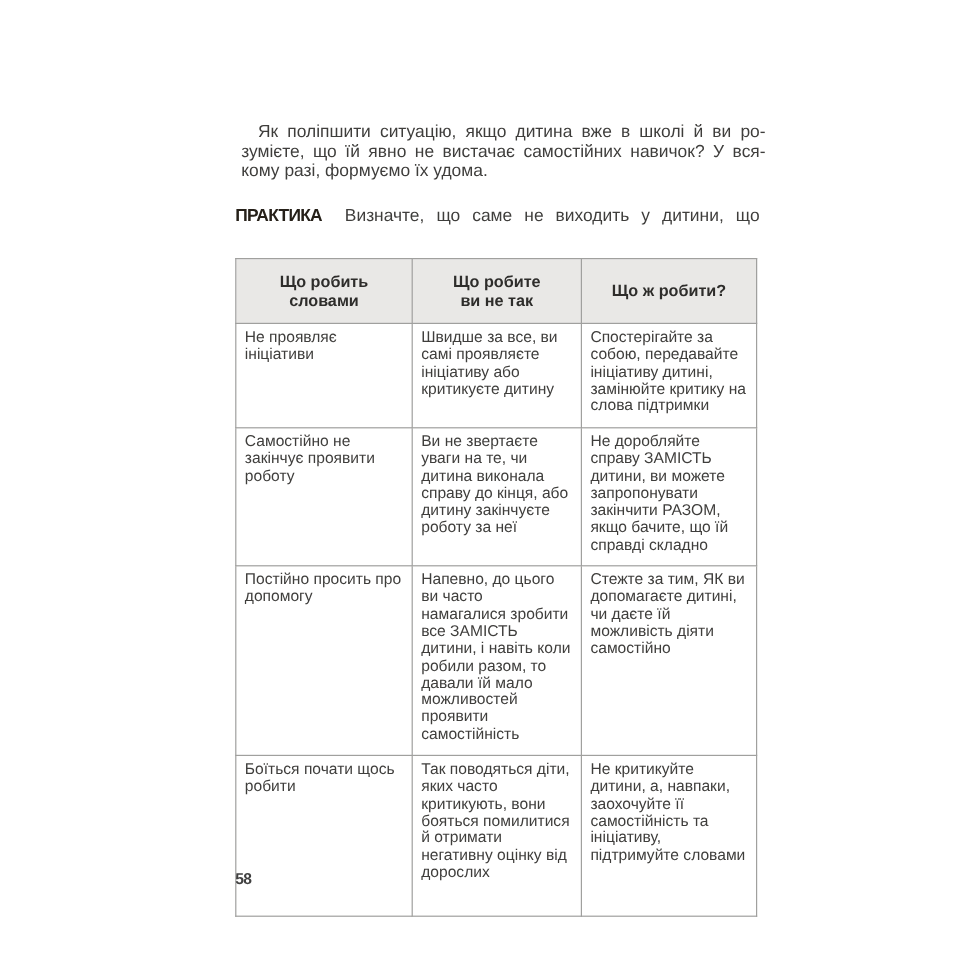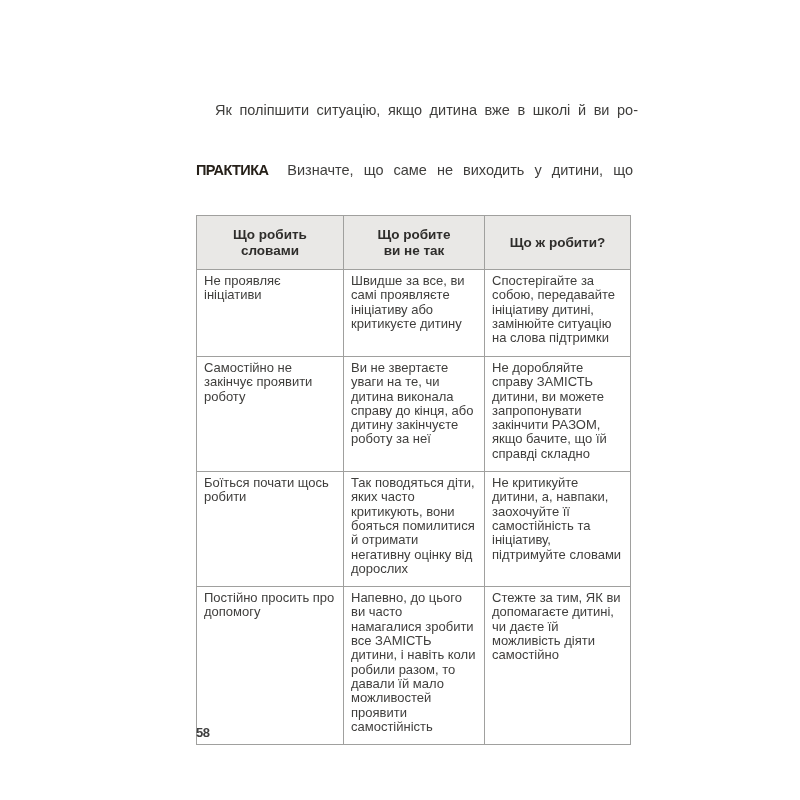--- a/index.html
+++ b/index.html
@@ -32,21 +32,21 @@
     text-align: justify;
     text-align-last: justify;
     white-space: normal;
   }
   .line.first { text-indent: 14px; }
   .line.last  { text-align-last: left; }
   
   .practice {
     position: absolute;
     left: 196px;
-    top: 162px;
+    top: 172px;
     width: 437px;
     font-size: 14.5px;
     line-height: 17px;
     color: #3f3e3c;
     margin: 0;
   }
   .plabel {
     font-weight: 800;
     letter-spacing: -0.6px;
     color: #262019;
@@ -101,20 +101,22 @@
     color: #404040;
   }
 </style>
 </head>
 <body>
 
 <div class="page">
 
   <p class="intro">
     <span class="line first">Як поліпшити ситуацію, якщо дитина вже в школі й ви ро-</span>
+    <span class="line">зумієте, що їй явно не вистачає самостійних навичок? У вся-</span>
+    <span class="line last">кому разі, формуємо їх удома.</span>
   </p>
 
   <p class="practice">
     <span class="line"><b class="plabel">ПРАКТИКА</b> <span>Визначте, що саме не виходить у дитини, що</span></span>
   </p>
 
   <table class="ptable">
     <colgroup>
       <col style="width:147px">
       <col style="width:141px">
@@ -132,35 +134,35 @@
         </th>
         <th>
           <span>Що ж робити?</span>
         </th>
       </tr>
     </thead>
     <tbody>
       <tr>
         <td>Не проявляє ініціативи</td>
         <td>Швидше за все, ви самі проявляєте ініціативу або критикуєте дитину</td>
-        <td>Спостерігайте за собою, передавайте ініціативу дитині, замінюйте ситуацію на слова підтримки</td>
+        <td>Спостерігайте за собою, передавайте ініціативу дитині, замінюйте критику на слова підтримки</td>
       </tr>
       <tr>
         <td>Самостійно не закінчує проявити роботу</td>
         <td>Ви не звертаєте уваги на те, чи дитина виконала справу до кінця, або дитину закінчуєте роботу за неї</td>
         <td>Не доробляйте справу ЗАМІСТЬ дитини, ви можете запропонувати закінчити РАЗОМ, якщо бачите, що їй справді складно</td>
       </tr>
       <tr>
+        <td>Постійно просить про допомогу</td>
+        <td>Напевно, до цього ви часто намагалися зробити все ЗАМІСТЬ дитини, і навіть коли робили разом, то давали їй мало можливостей проявити самостійність</td>
+        <td>Стежте за тим, ЯК ви допомагаєте дитині, чи даєте їй можливість діяти самостійно</td>
+      </tr>
+      <tr>
         <td>Боїться почати щось робити</td>
         <td>Так поводяться діти, яких часто критикують, вони бояться помилитися й отримати негативну оцінку від дорослих</td>
         <td>Не критикуйте дитини, а, навпаки, заохочуйте її самостійність та ініціативу, підтримуйте словами</td>
-      </tr>
-      <tr>
-        <td>Постійно просить про допомогу</td>
-        <td>Напевно, до цього ви часто намагалися зробити все ЗАМІСТЬ дитини, і навіть коли робили разом, то давали їй мало можливостей проявити самостійність</td>
-        <td>Стежте за тим, ЯК ви допомагаєте дитині, чи даєте їй можливість діяти самостійно</td>
       </tr>
     </tbody>
   </table>
 
   <div class="pagenum">58</div>
 
 </div>
 
 </body></html>

